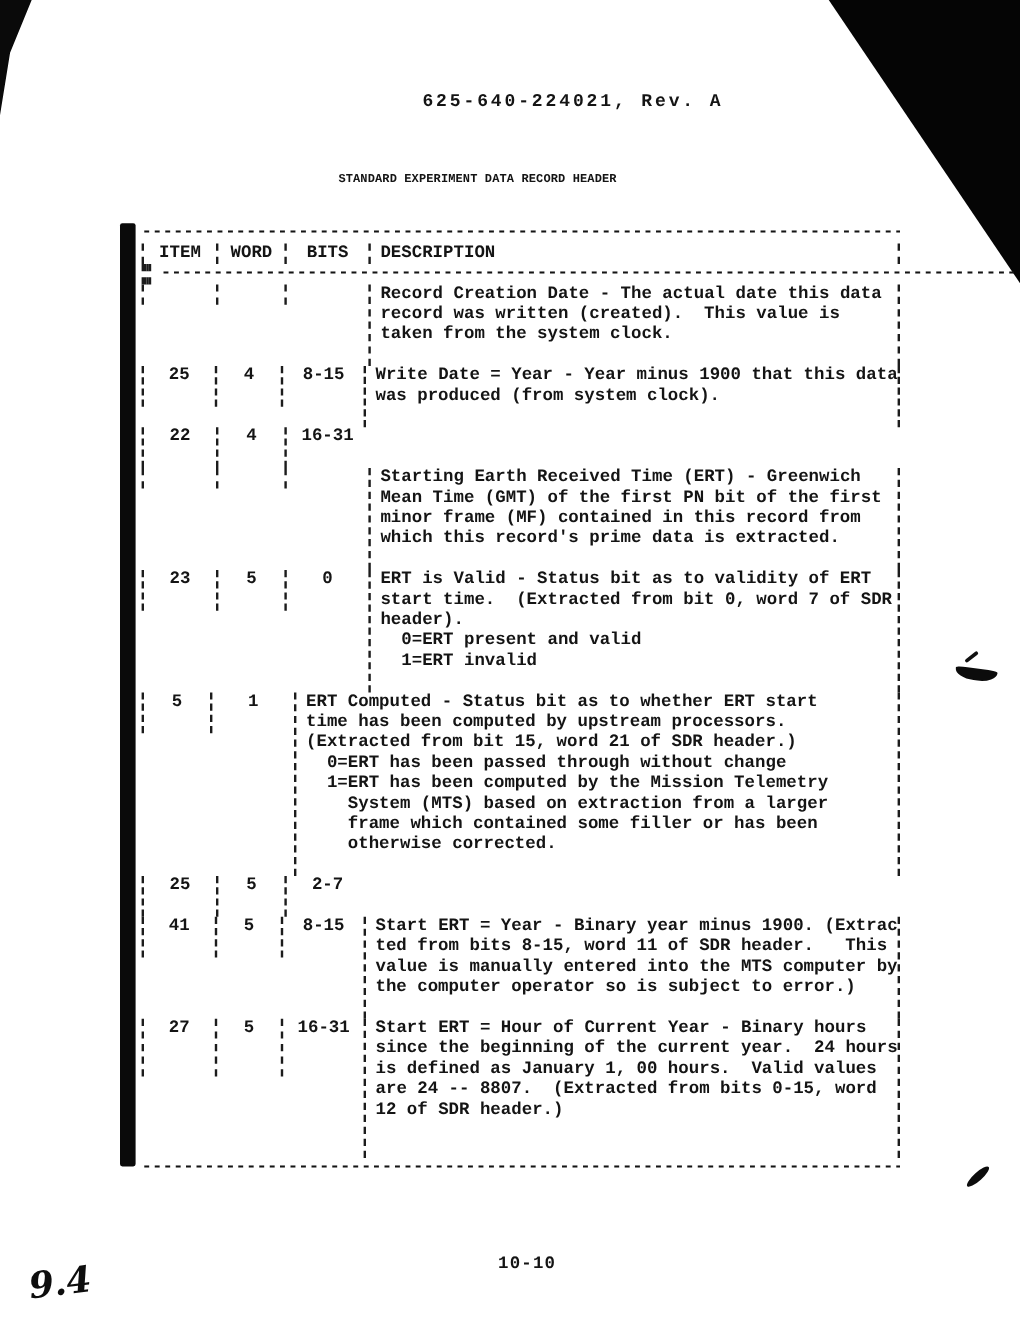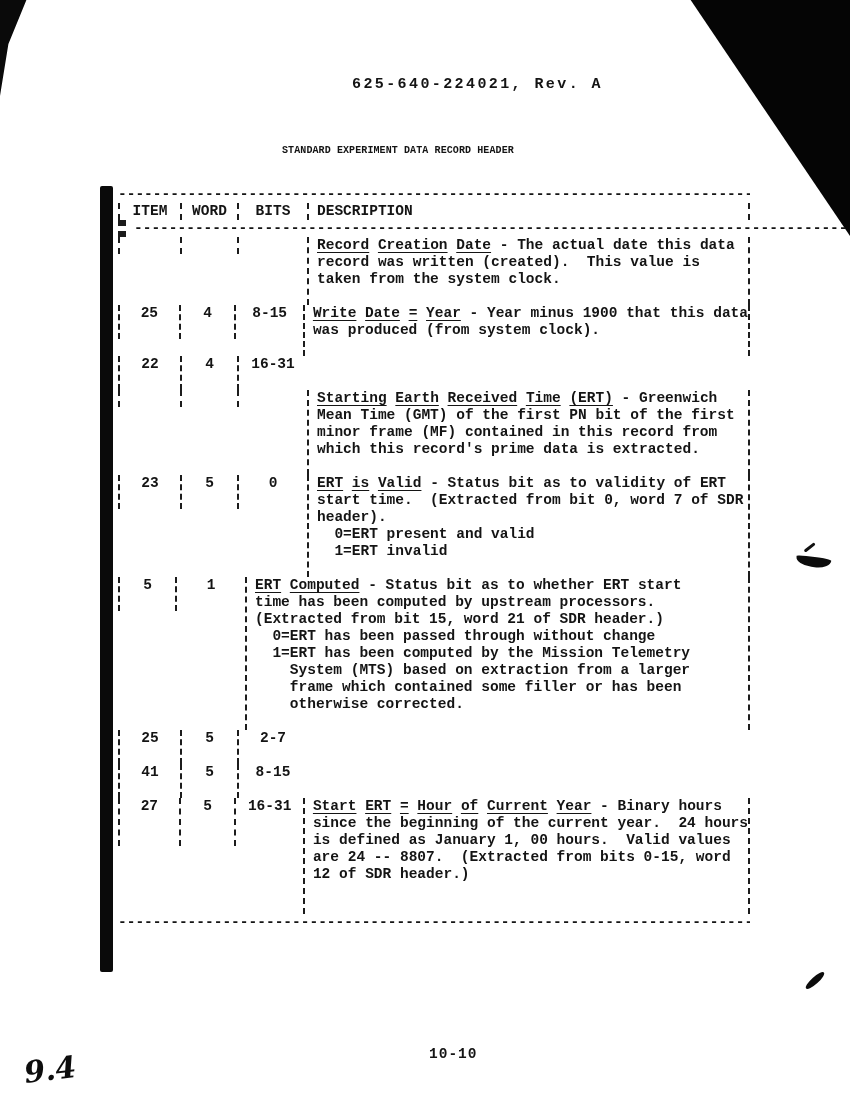--- a/index.html
+++ b/index.html
@@ -26,23 +26,23 @@
   .dashline{height:17px;overflow:hidden;white-space:nowrap;letter-spacing:0;}
   .hrow,.seprow,.trow{display:flex;align-items:flex-start;}
   .cell{border-left:2px dashed #1c1c1c;box-sizing:border-box;overflow:hidden;}
   .c-item{width:62px;text-align:center;}
   .c-word{width:57px;text-align:center;}
   .c-bits{width:70px;text-align:center;}
   .c-desc{flex:1;border-right:2px dashed #1c1c1c;padding-left:8px;white-space:pre;overflow:visible;}
   .seprow .cell{height:17px;white-space:nowrap;}
   .trow .cell{padding-bottom:17px;}
   .trow:last-child .cell{padding-bottom:31px;}
-  .u{text-decoration:underline;text-underline-offset:3px;}
+  .u{text-underline-offset:3px;}
   .page-number{
-    position:absolute;left:415px;top:1046px;font-size:14.5px;letter-spacing:1px;white-space:nowrap;margin-left:14px;
+    position:absolute;left:415px;top:1046px;font-size:14.5px;letter-spacing:1px;white-space:nowrap;
   }
   .handwritten{
     position:absolute;left:24px;top:1052px;font-family:"DejaVu Serif",serif;
     font-style:italic;font-size:30px;font-weight:700;transform:rotate(-7deg);color:#0d0d0d;
   }
   
   .corner-fold{
     position:absolute;left:684px;top:0;width:166px;height:236px;background:#050505;
     clip-path:polygon(4% 0, 100% 0, 100% 100%);
   }
@@ -139,20 +139,24 @@
       </div>
       <div class="trow">
         <div class="cell c-item">25</div>
         <div class="cell c-word">5</div>
         <div class="cell c-bits">2-7</div>
       </div>
       <div class="trow">
         <div class="cell c-item">41</div>
         <div class="cell c-word">5</div>
         <div class="cell c-bits">8-15</div>
+        <div class="cell c-desc"><span class="u">Start</span> <span class="u">ERT</span> <span class="u">=</span> <span class="u">Year</span> - Binary year minus 1900. (Extrac
+ted from bits 8-15, word 11 of SDR header.   This
+value is manually entered into the MTS computer by
+the computer operator so is subject to error.)</div>
       </div>
       <div class="trow">
         <div class="cell c-item">27</div>
         <div class="cell c-word">5</div>
         <div class="cell c-bits">16-31</div>
         <div class="cell c-desc"><span class="u">Start</span> <span class="u">ERT</span> <span class="u">=</span> <span class="u">Hour</span> <span class="u">of</span> <span class="u">Current</span> <span class="u">Year</span> - Binary hours
 since the beginning of the current year.  24 hours
 is defined as January 1, 00 hours.  Valid values
 are 24 -- 8807.  (Extracted from bits 0-15, word
 12 of SDR header.)</div>

